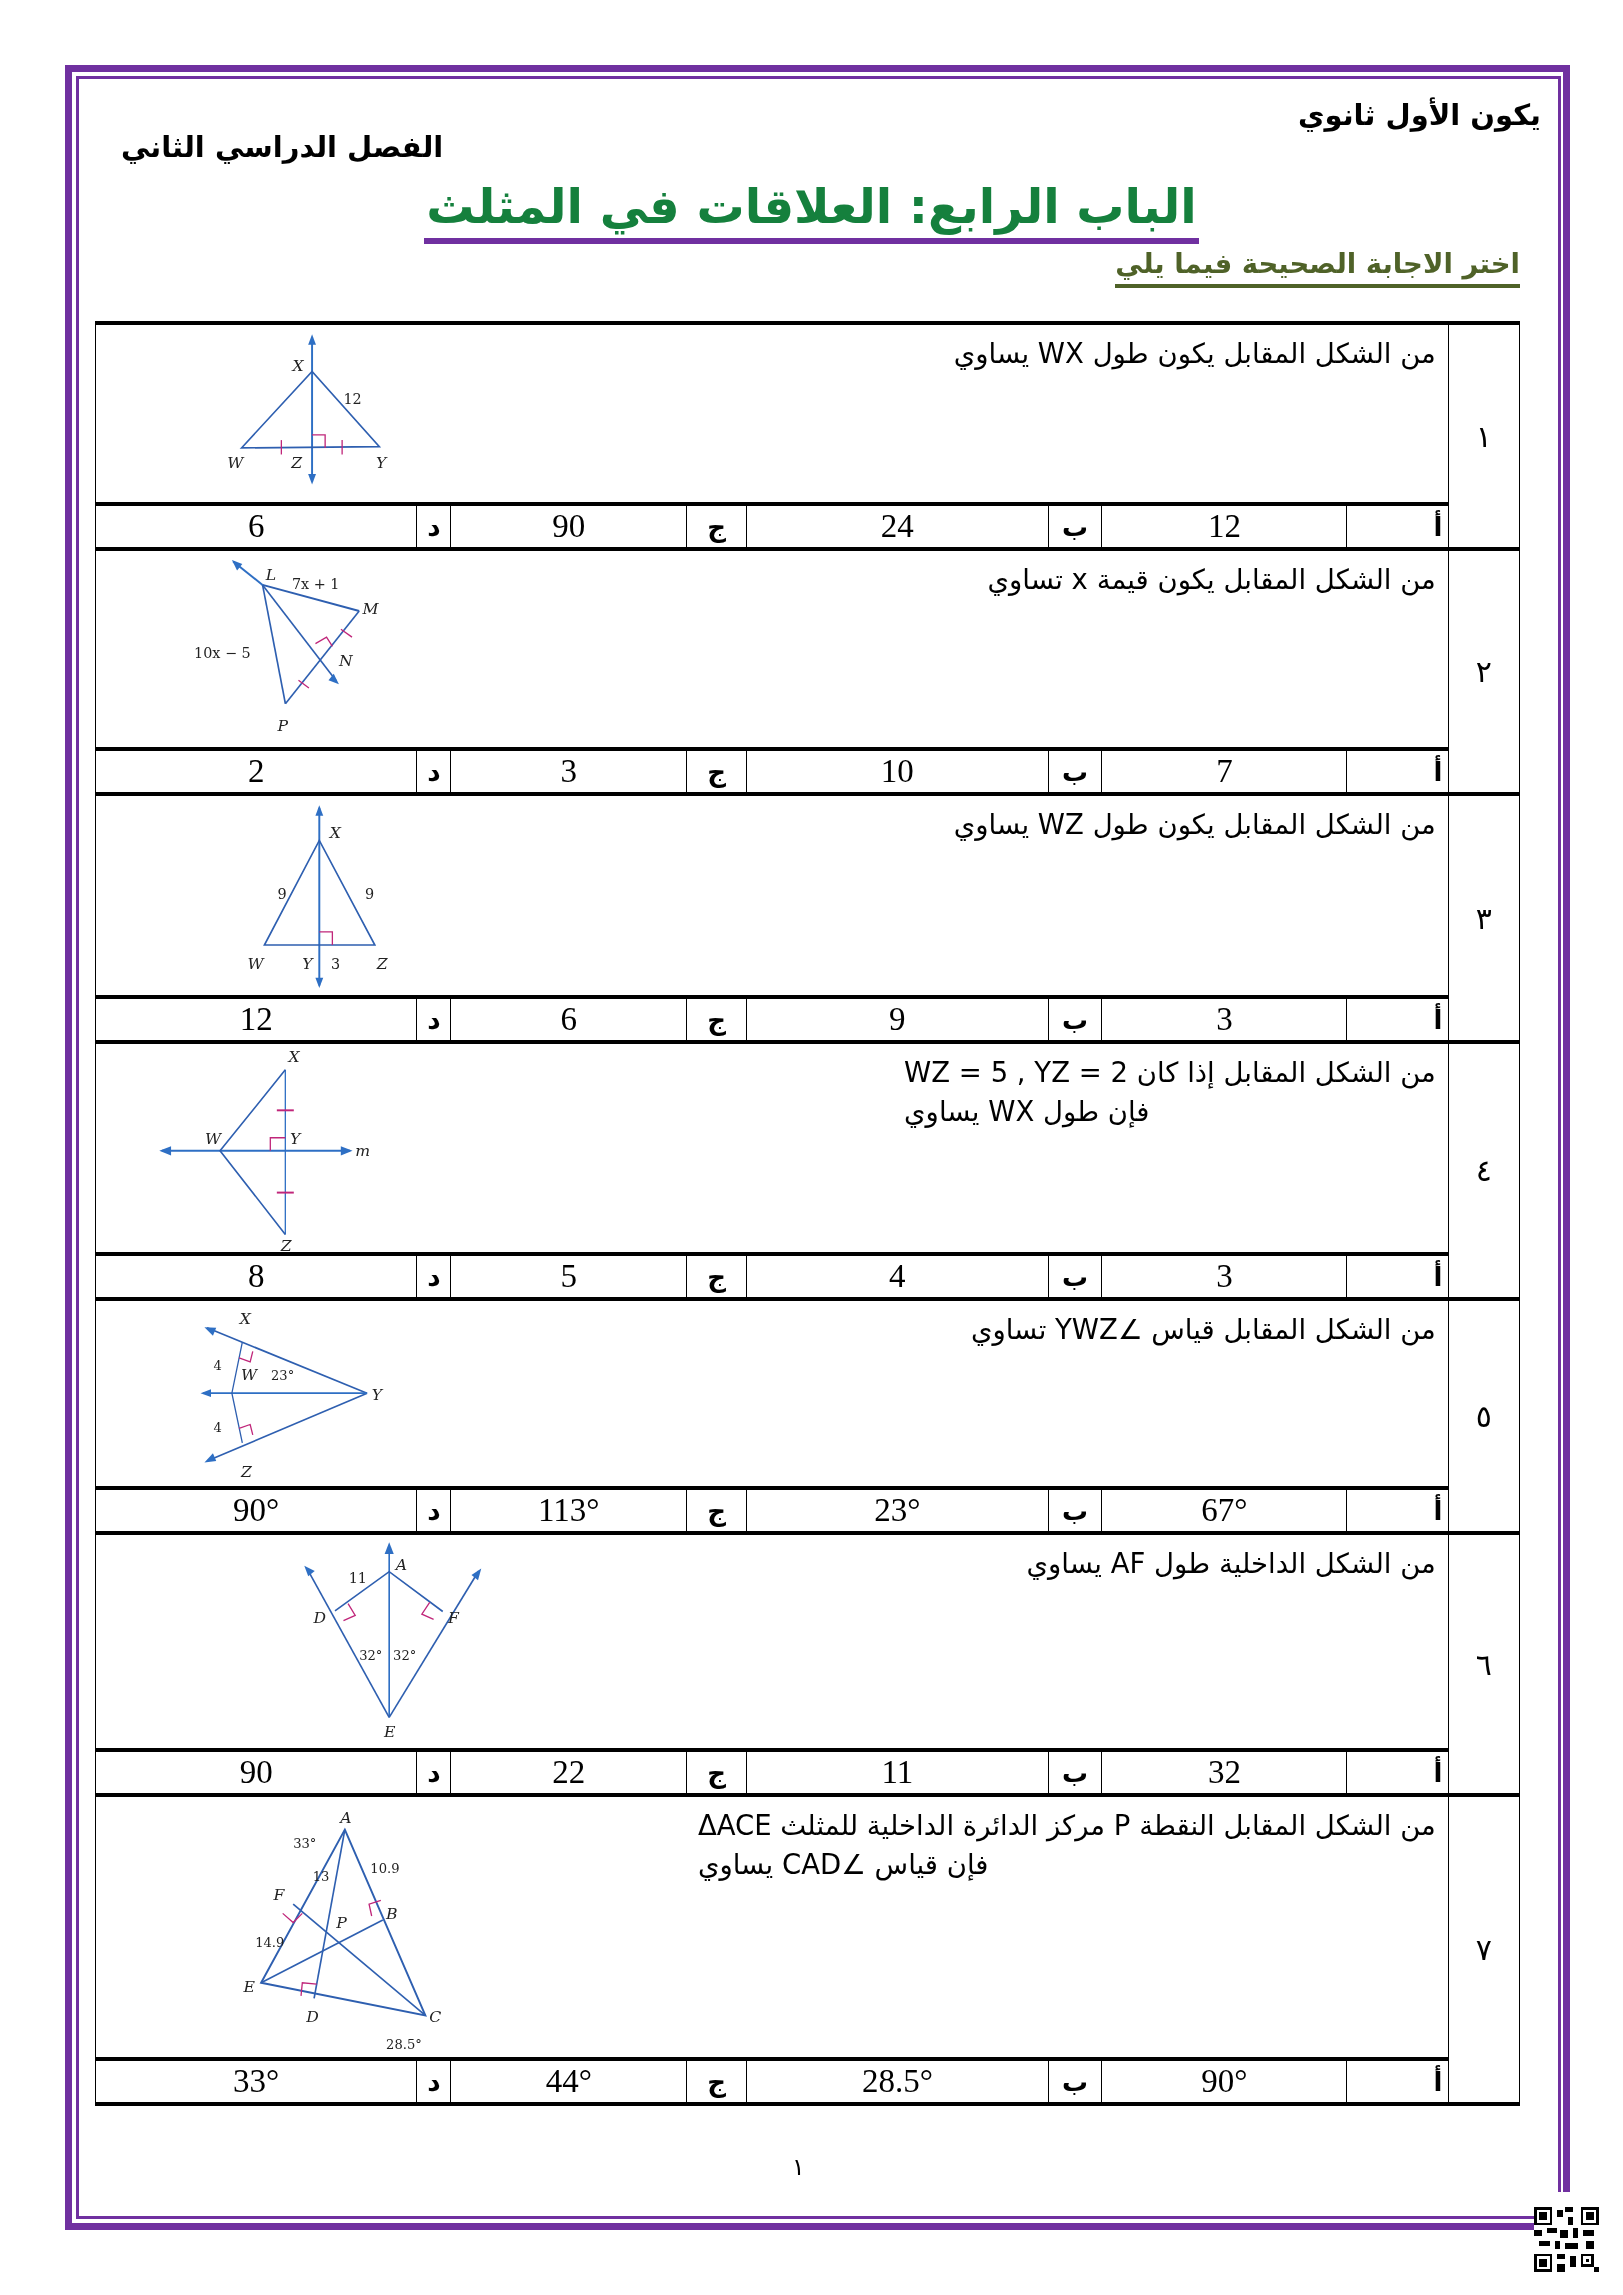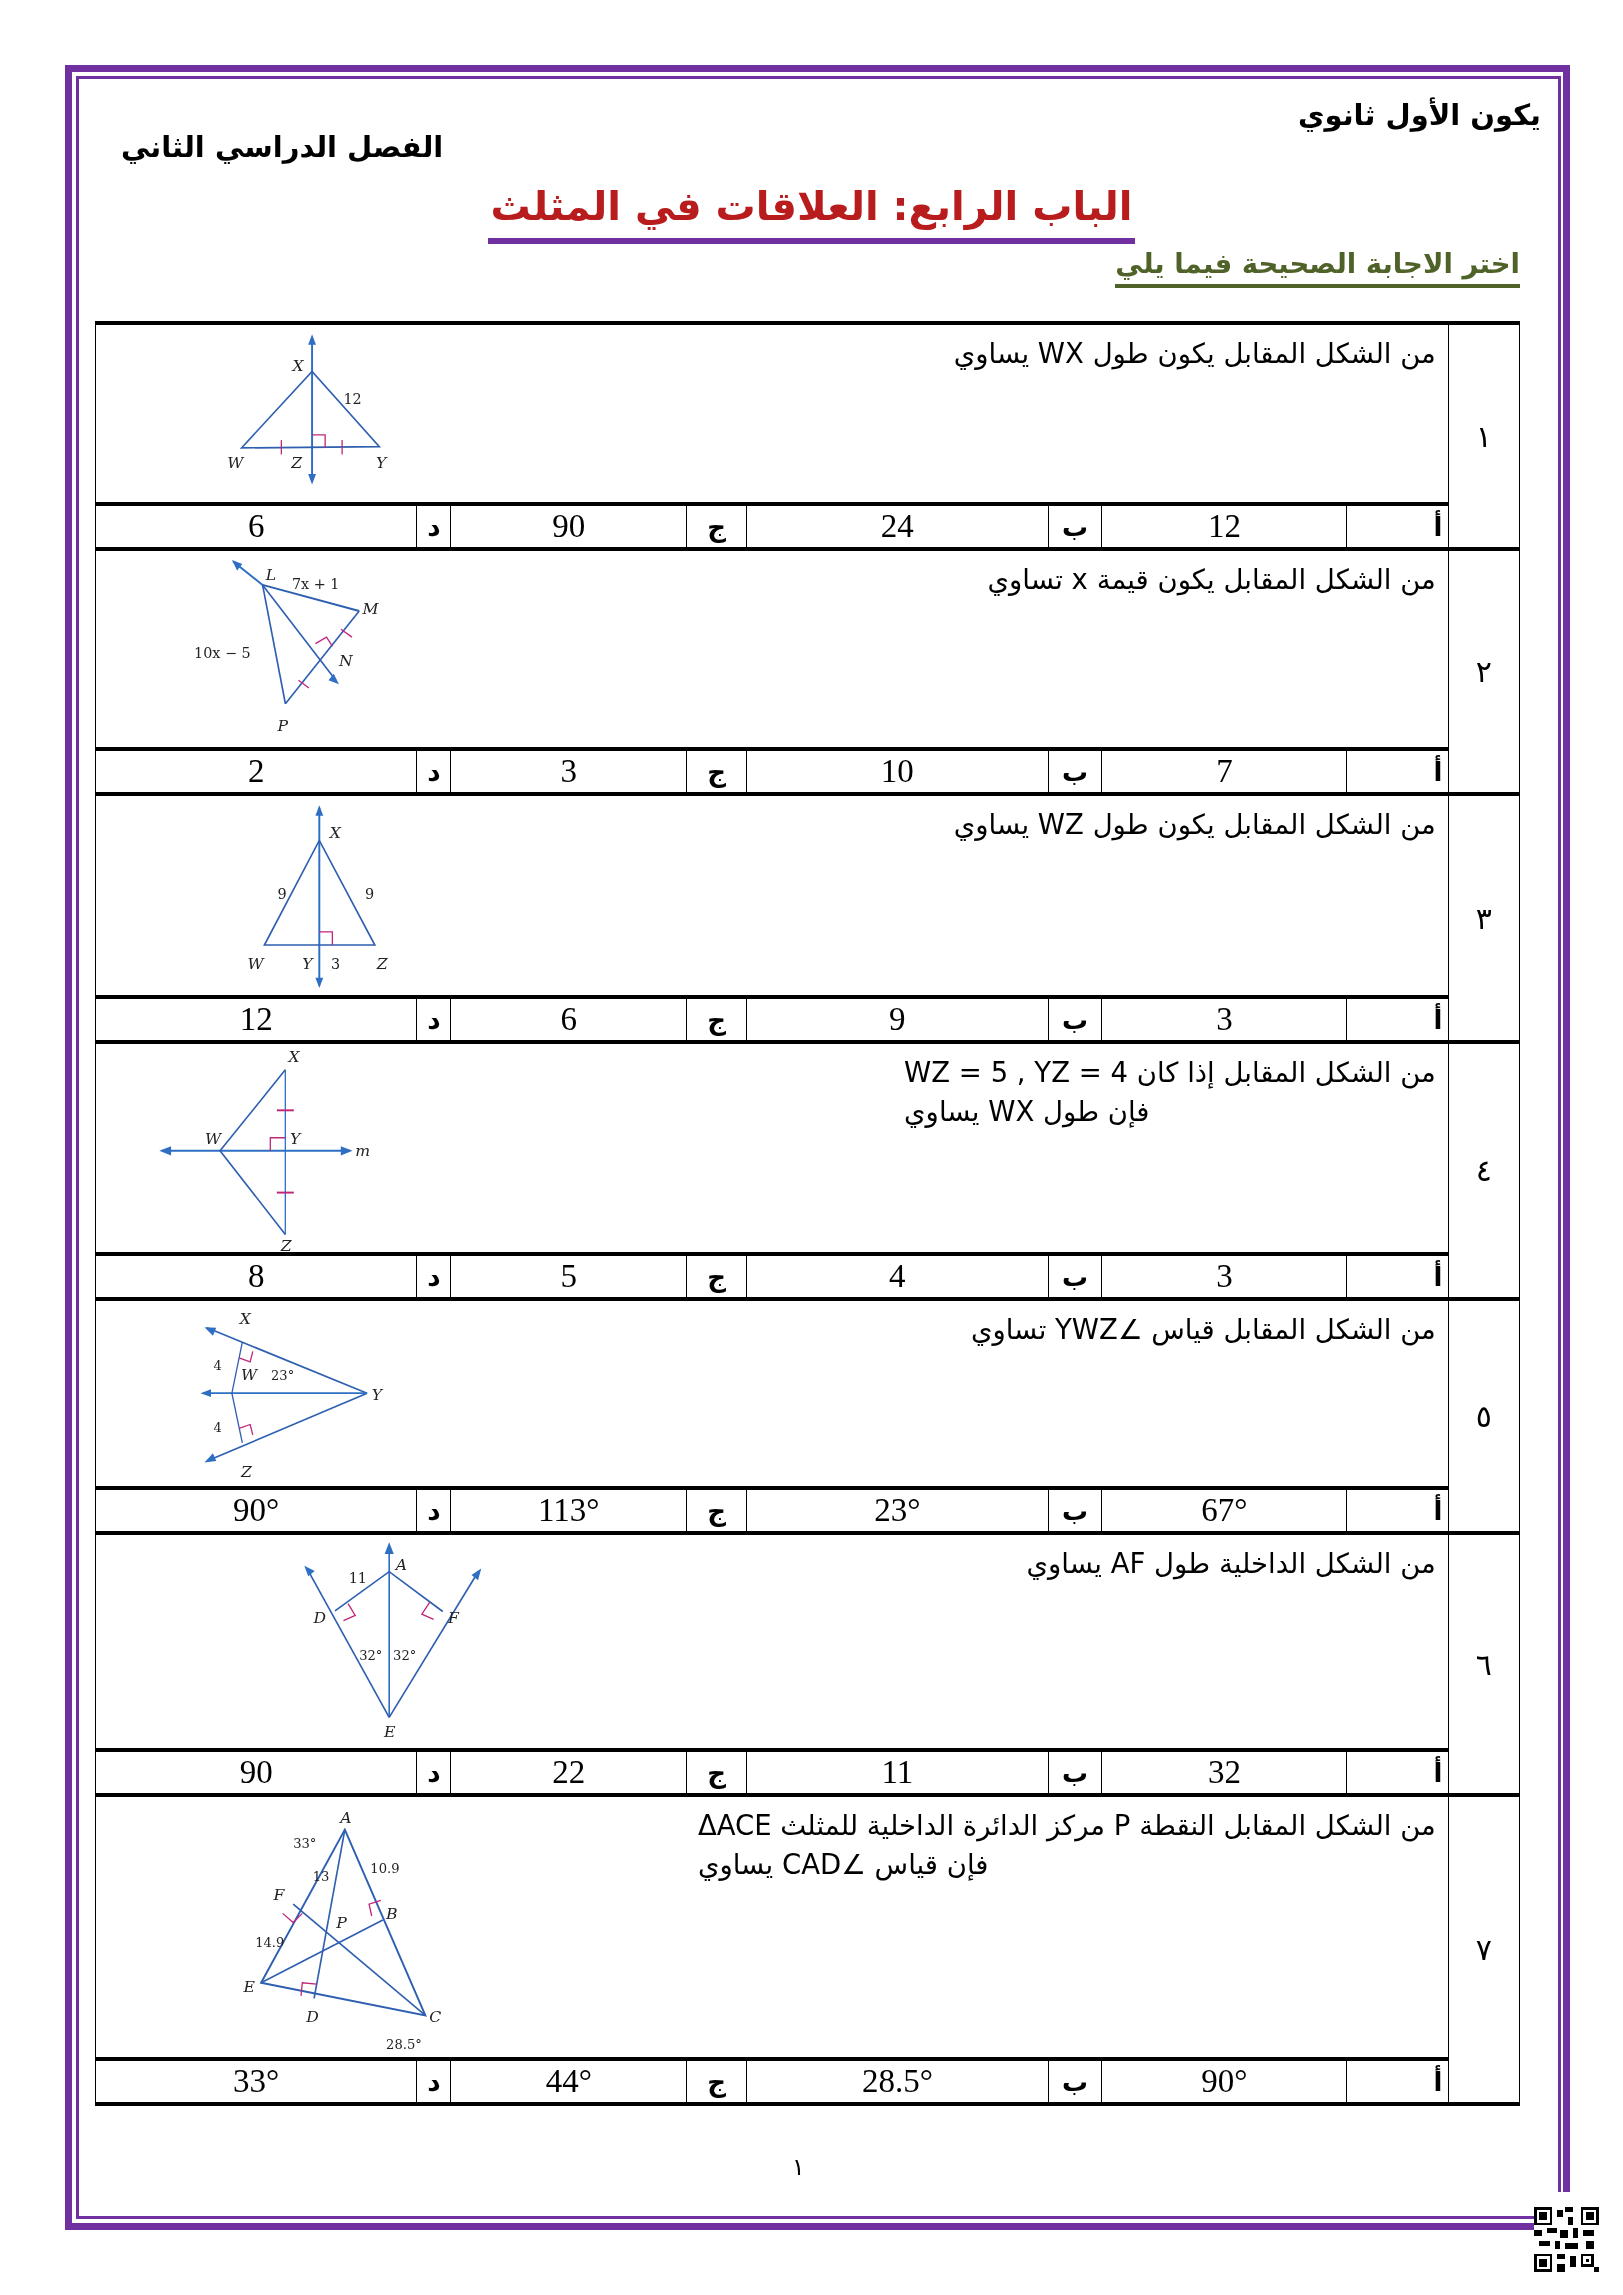--- a/index.html
+++ b/index.html
@@ -8,21 +8,21 @@
   
   .frame-outer { position: absolute; left: 65px; top: 65px; width: 1505px; height: 2165px; box-sizing: border-box; border: 7.2px solid #7030a0; }
   .frame-inner { position: absolute; left: 76px; top: 76px; width: 1485px; height: 2143px; box-sizing: border-box; border: 3.3px solid #7030a0; }
   .frame-cut { position: absolute; background: #ffffff; }
 
   .hdr { position: absolute; top: 98px; font-weight: bold; font-size: 29px; color: #000; direction: rtl; font-family: "DejaVu Sans", sans-serif; }
   .hdr-right { right: 82px; }
   .hdr-left { left: 121px; margin-top: 32px; }
 
   .title { position: absolute; top: 175px; left: 0; width: 1623px; text-align: center; }
-  .title span { display: inline-block; font-weight: bold; font-size: 40px; color: #b91c1c; direction: rtl; border-bottom: 6.5px solid #7030a0; padding: 0 2.6px 0 2.6px; line-height: 63px; font-family: "DejaVu Sans", sans-serif; }
+  .title span { display: inline-block; font-weight: bold; font-size: 48px; color: #15803d; direction: rtl; border-bottom: 6.5px solid #7030a0; padding: 0 2.6px 0 2.6px; line-height: 63px; font-family: "DejaVu Sans", sans-serif; }
 
   .instr { position: absolute; top: 243px; right: 103px; font-weight: bold; font-size: 27.5px; color: #4f6228; direction: rtl; border-bottom: 4.6px solid #4f6228; line-height: 41px; font-family: "DejaVu Sans", sans-serif; }
 
   
   .qtable { position: absolute; left: 95px; top: 321px; width: 1425px; border-collapse: collapse; table-layout: fixed; direction: ltr; }
   .qtable td { border: 1.3px solid #000; padding: 0; vertical-align: top; }
   .qrow-top td.qbody { border-top: 4.6px solid #000; }
   .qnum { width: 69px; text-align: center; vertical-align: middle !important; font-size: 30px; font-family: "DejaVu Sans", sans-serif; border-top: 4.6px solid #000 !important; border-bottom: 4.6px solid #000 !important; }
   .qbody { position: relative; }
   .qtext { position: absolute; right: 11.8px; top: 9.2px; direction: rtl; text-align: left; font-size: 27.5px; line-height: 39px; color: #000; font-family: "DejaVu Sans", sans-serif; }
@@ -172,21 +172,21 @@
     <td class="ans-letter">ج</td>
     <td class="ans-val">9</td>
     <td class="ans-letter">ب</td>
     <td class="ans-val">3</td>
     <td class="ans-letter ans-letter-a">أ</td>
   </tr>
 
   <tr>
     <td class="qbody" colspan="8" style="height:208px;">
       <div class="qtext">
-        <div>من الشكل المقابل إذا كان WZ = 5 , YZ = 4</div>
+        <div>من الشكل المقابل إذا كان WZ = 5 , YZ = 2</div>
         <div>فإن طول WX يساوي</div>
       </div>
       <div class="figure" style="left:62px; top:1.3px;">
         <svg width="222" height="209" viewBox="0 0 340 320">
           <line x1="6" y1="162" x2="294" y2="162" stroke="#2e6fc4" stroke-width="3"></line>
           <polygon points="2,162 20,155 20,169" fill="#2e6fc4"></polygon>
           <polygon points="298,162 280,155 280,169" fill="#2e6fc4"></polygon>
           <line x1="195" y1="38" x2="195" y2="290" stroke="#2e6fc4" stroke-width="2"></line>
           <polyline points="195,38 95,162 195,290" fill="none" stroke="#2e5fb0" stroke-width="2.5"></polyline>
           <polyline points="172,162 172,142 195,142" fill="none" stroke="#c0267a" stroke-width="2"></polyline>

